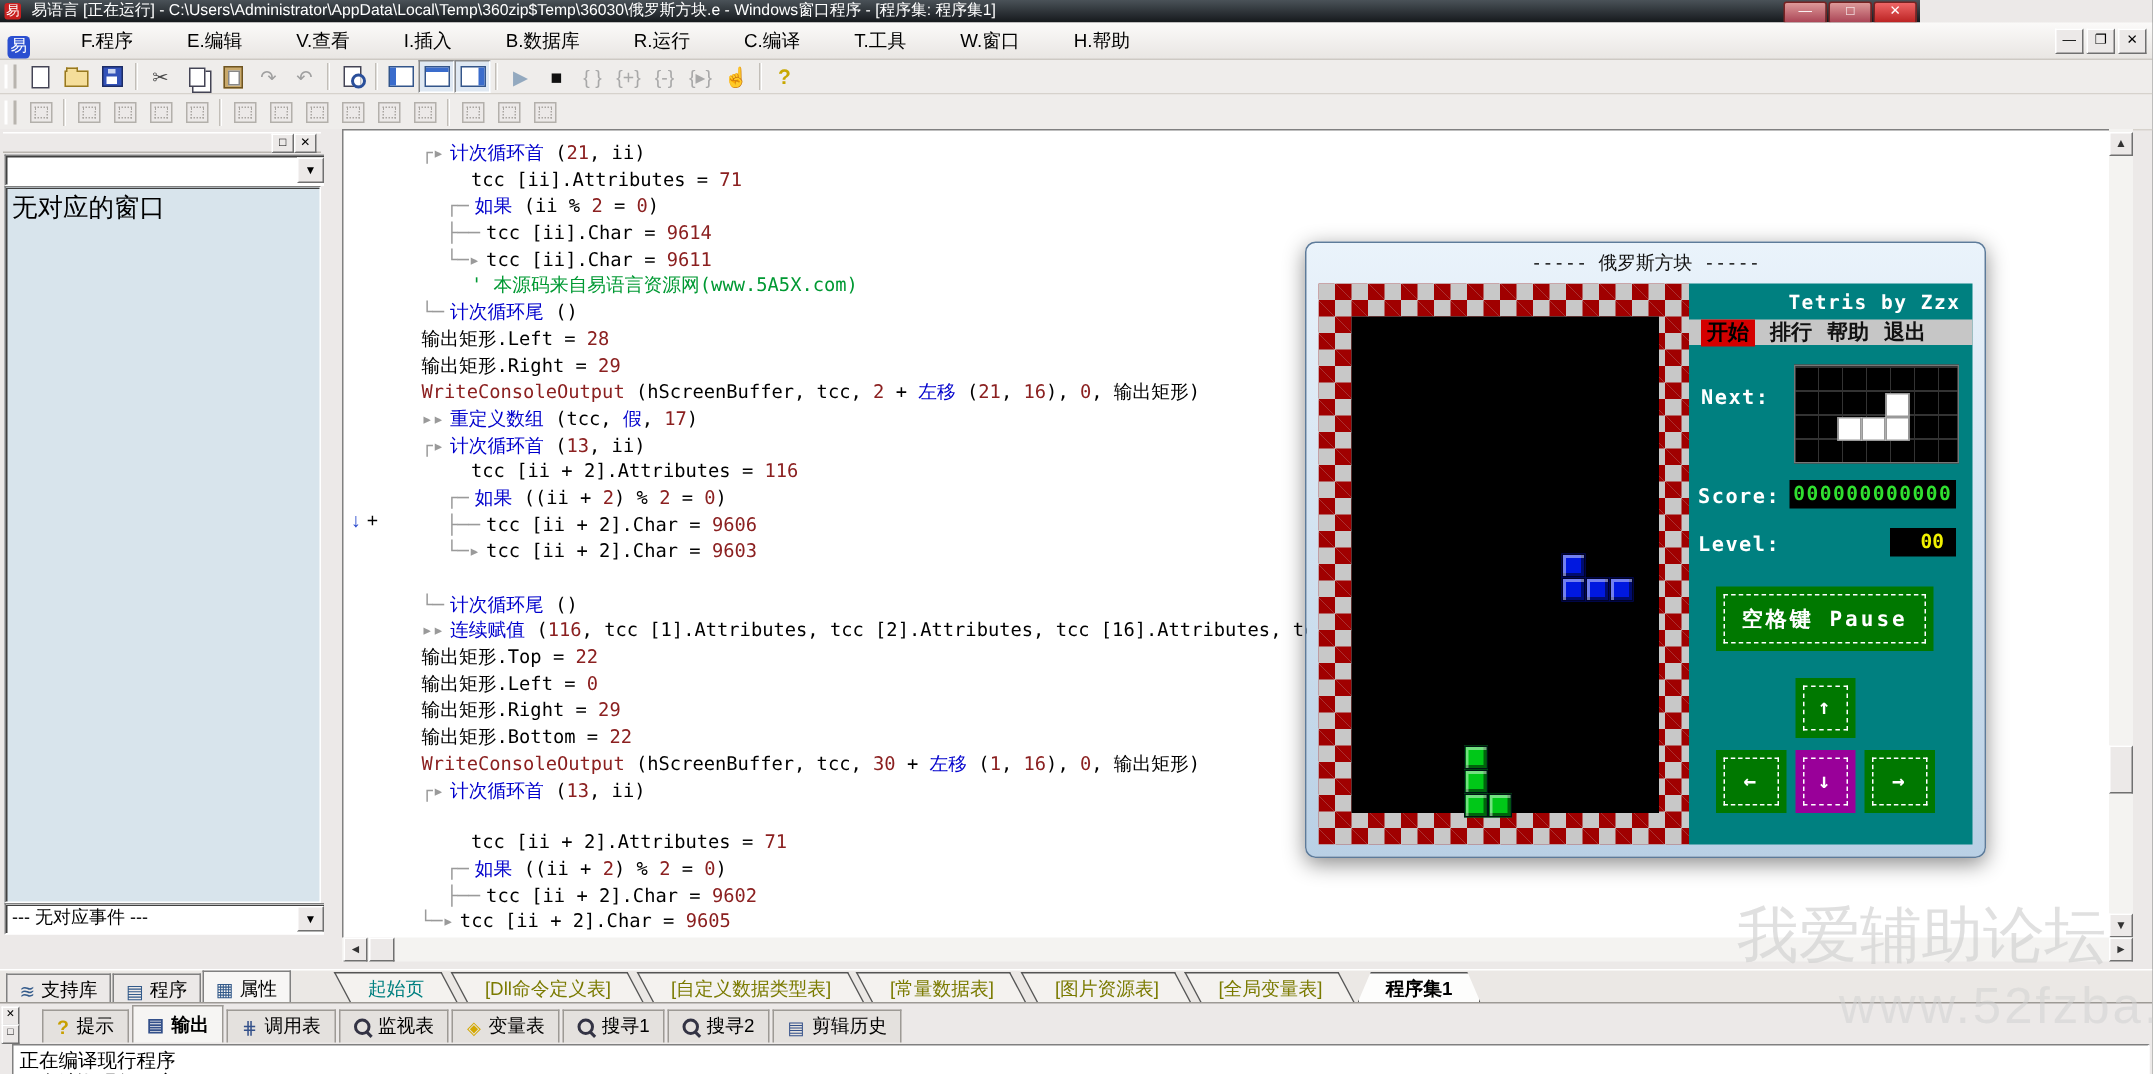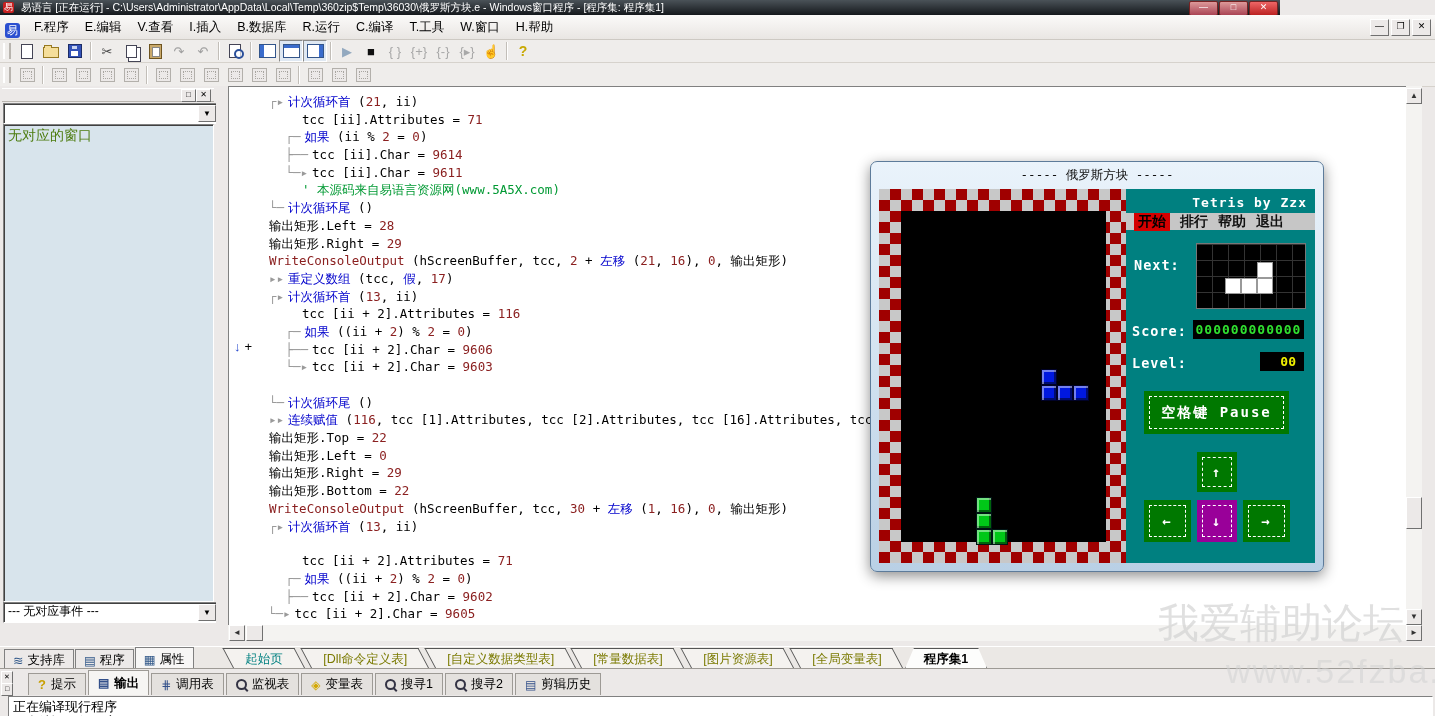--- a/index.html
+++ b/index.html
@@ -13,21 +13,21 @@
             font-size:9px;line-height:11px;text-align:center;margin:2px 4px 0 3px;vertical-align:top;border-radius:2px;}
   .capbtns{position:absolute;right:2px;top:1px;display:flex;gap:1px;}
   .capbtn{width:27px;height:13px;background:linear-gradient(#d99,#a45);border:1px solid #722;
           color:#fff;font-size:9px;line-height:11px;text-align:center;border-radius:2px;}
   .capbtn.close{background:linear-gradient(#e66,#b22);}
   
   #menubar{left:0;top:15px;width:1435px;height:24px;background:linear-gradient(#FBFAF9,#E9E6E3);
            border-bottom:1px solid #CDC9C3;line-height:24px;}
   #menubar .mdiico{display:inline-block;width:15px;height:15px;background:#2B4FD0;color:#fff;border-radius:3px;
            font-size:11px;line-height:15px;text-align:center;margin:0 6px 0 5px;vertical-align:-3px;}
-  .menu-item{display:inline-block;padding:0 8px;font-size:12.5px;}
+  .menu-item{display:inline-block;padding:0 8px;font-size:12.5px;margin-left:20px;}
   .mdibtns{position:absolute;right:4px;top:4px;display:flex;gap:2px;}
   .mdibtn{width:17px;height:15px;background:#ECE9E8;border:1px solid;border-color:#fff #707070 #707070 #fff;
           font-size:9px;line-height:13px;text-align:center;color:#000;}
   
   .toolbar{left:0;width:1435px;background:#EFEDEB;border-bottom:1px solid #D6D2CC;display:flex;align-items:center;}
   #tb1{top:40px;height:22px;}
   #tb2{top:63px;height:23px;}
   .grip{width:4px;height:16px;margin:0 4px 0 3px;border-left:2px solid #fff;border-right:2px solid #b8b4ae;}
   .tbtn{display:inline-flex;width:22px;height:20px;align-items:center;justify-content:center;border:1px solid transparent;}
   .tbtn .g{font-size:13px;line-height:1;}
@@ -54,25 +54,25 @@
   .ic-sq::after{content:"";position:absolute;left:2px;top:2px;right:2px;bottom:2px;border:1px dotted #a9a6a1;}
   
   #sidebar{left:0;top:86px;width:216px;height:560px;background:#ECE9E8;}
   #sb-grab{left:2px;top:88px;width:212px;height:12px;border-top:1px solid #fff;border-bottom:1px solid #b8b4ae;}
   .sb-mini{position:absolute;top:0;width:13px;height:11px;background:#ECE9E8;border:1px solid;border-color:#fff #707070 #707070 #fff;font-size:8px;line-height:9px;text-align:center;}
   #sb-combo1{left:3px;top:103px;width:209px;height:19px;}
   #sb-combo2{left:3px;top:602px;width:209px;height:19px;}
   .combo{position:absolute;background:#fff;border:1px solid;border-color:#808080 #fff #fff #808080;box-shadow:inset 1px 1px 0 #404040;font-size:12px;line-height:17px;padding-left:4px;white-space:nowrap;overflow:hidden;}
   .combo .drop{position:absolute;right:1px;top:1px;bottom:1px;width:16px;background:#ECE9E8;border:1px solid;border-color:#fff #707070 #707070 #fff;font-size:8px;color:#000;text-align:center;line-height:15px;}
   #sb-list{left:3px;top:124px;width:209px;height:476px;background:#D8E4EC;border:1px solid;border-color:#808080 #fff #fff #808080;box-shadow:inset 1px 1px 0 #404040;}
-  #sb-list .item{color:#4d7c0f;font-size:14px;padding:2px 16px 0 4px;}
+  #sb-list .item{color:#000000;font-size:17px;padding:2px 16px 0 4px;}
   #splitter{left:216px;top:86px;width:12px;height:560px;background:#ECE9E8;}
   
   #editor{left:228px;top:86px;width:1178px;height:539px;background:#fff;border-left:1px solid #808080;border-top:1px solid #808080;overflow:hidden;}
-  #code{position:absolute;left:3px;top:6px;width:100%;}
+  #code{position:absolute;left:15px;top:6px;width:100%;}
   .cl{height:17.7px;line-height:17.7px;font-family:"DejaVu Sans Mono",monospace;font-size:12.5px;white-space:nowrap;}
   .cl .pre{color:#9a9a9a;margin-right:4px;}
   .sk{color:#0000CC;}
   .sn{color:#8B2020;}
   .st{color:#000;}
   .sc{color:#009933;}
   #margin-mark{left:234px;top:339px;font-size:13px;color:#2244cc;z-index:5;}
   #margin-mark b{color:#000;font-weight:normal;margin-left:4px;}
   
   .sbtn{position:absolute;width:16px;height:16px;background:#ECE9E8;border:1px solid;border-color:#fff #707070 #707070 #fff;

